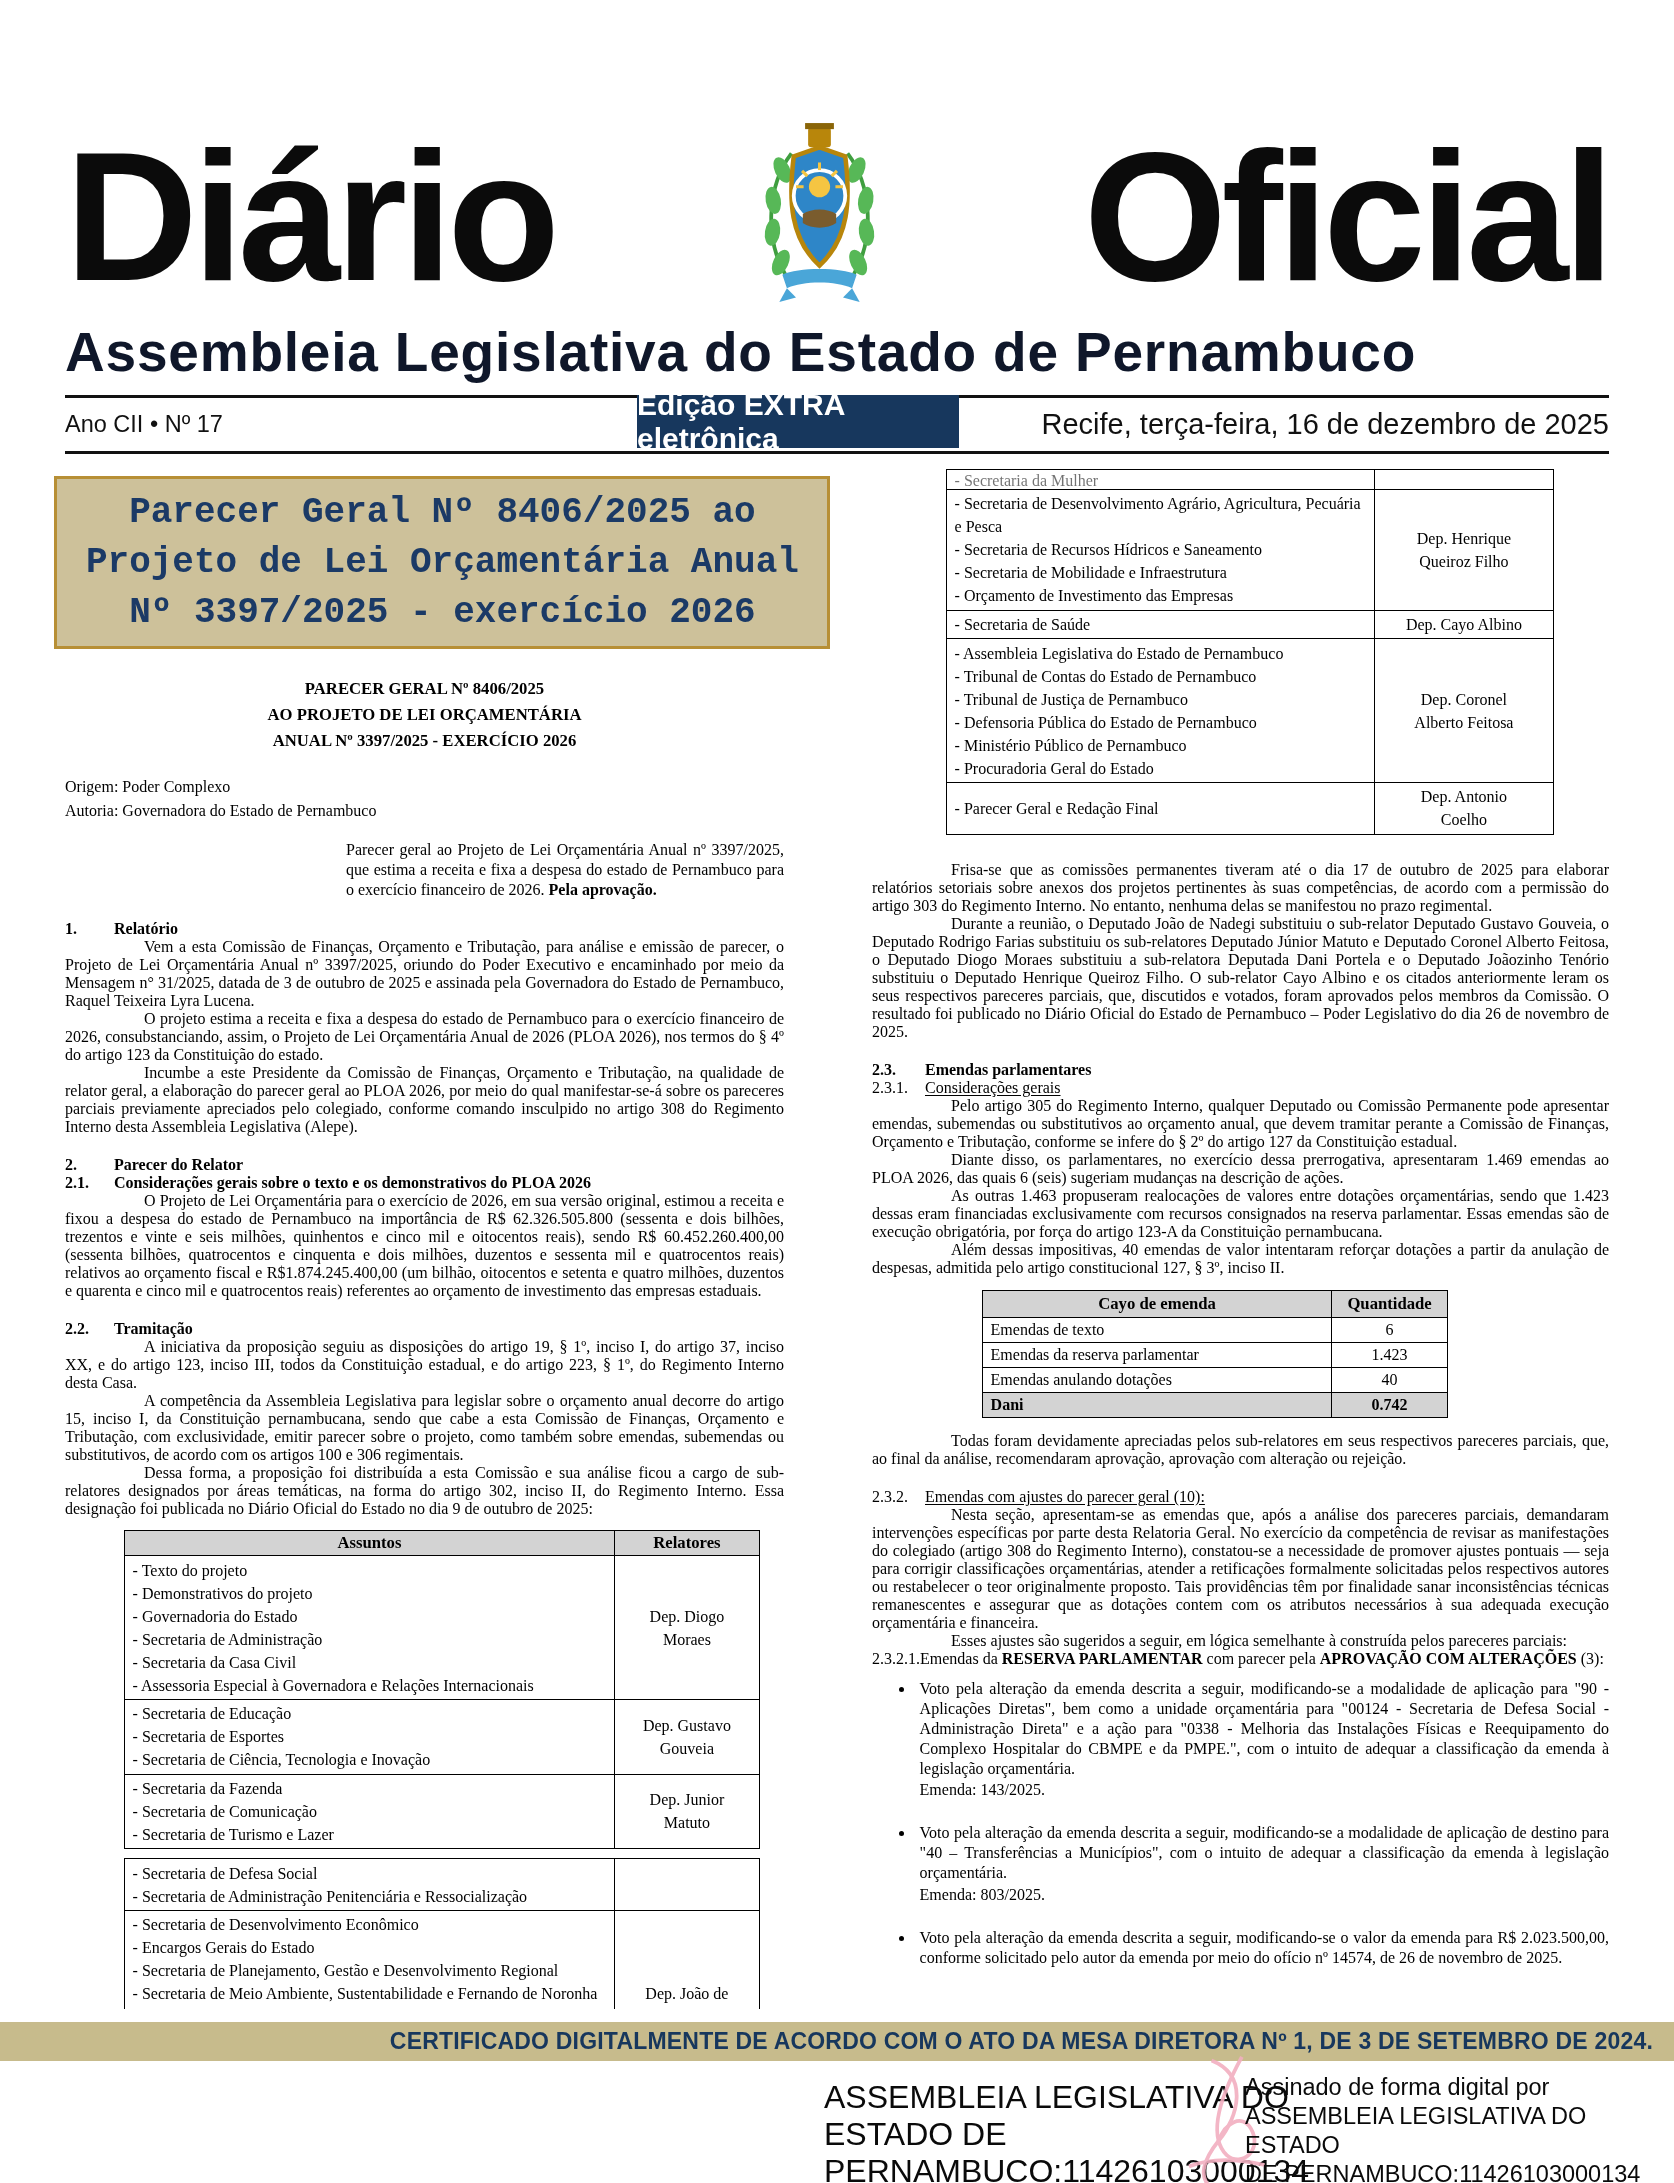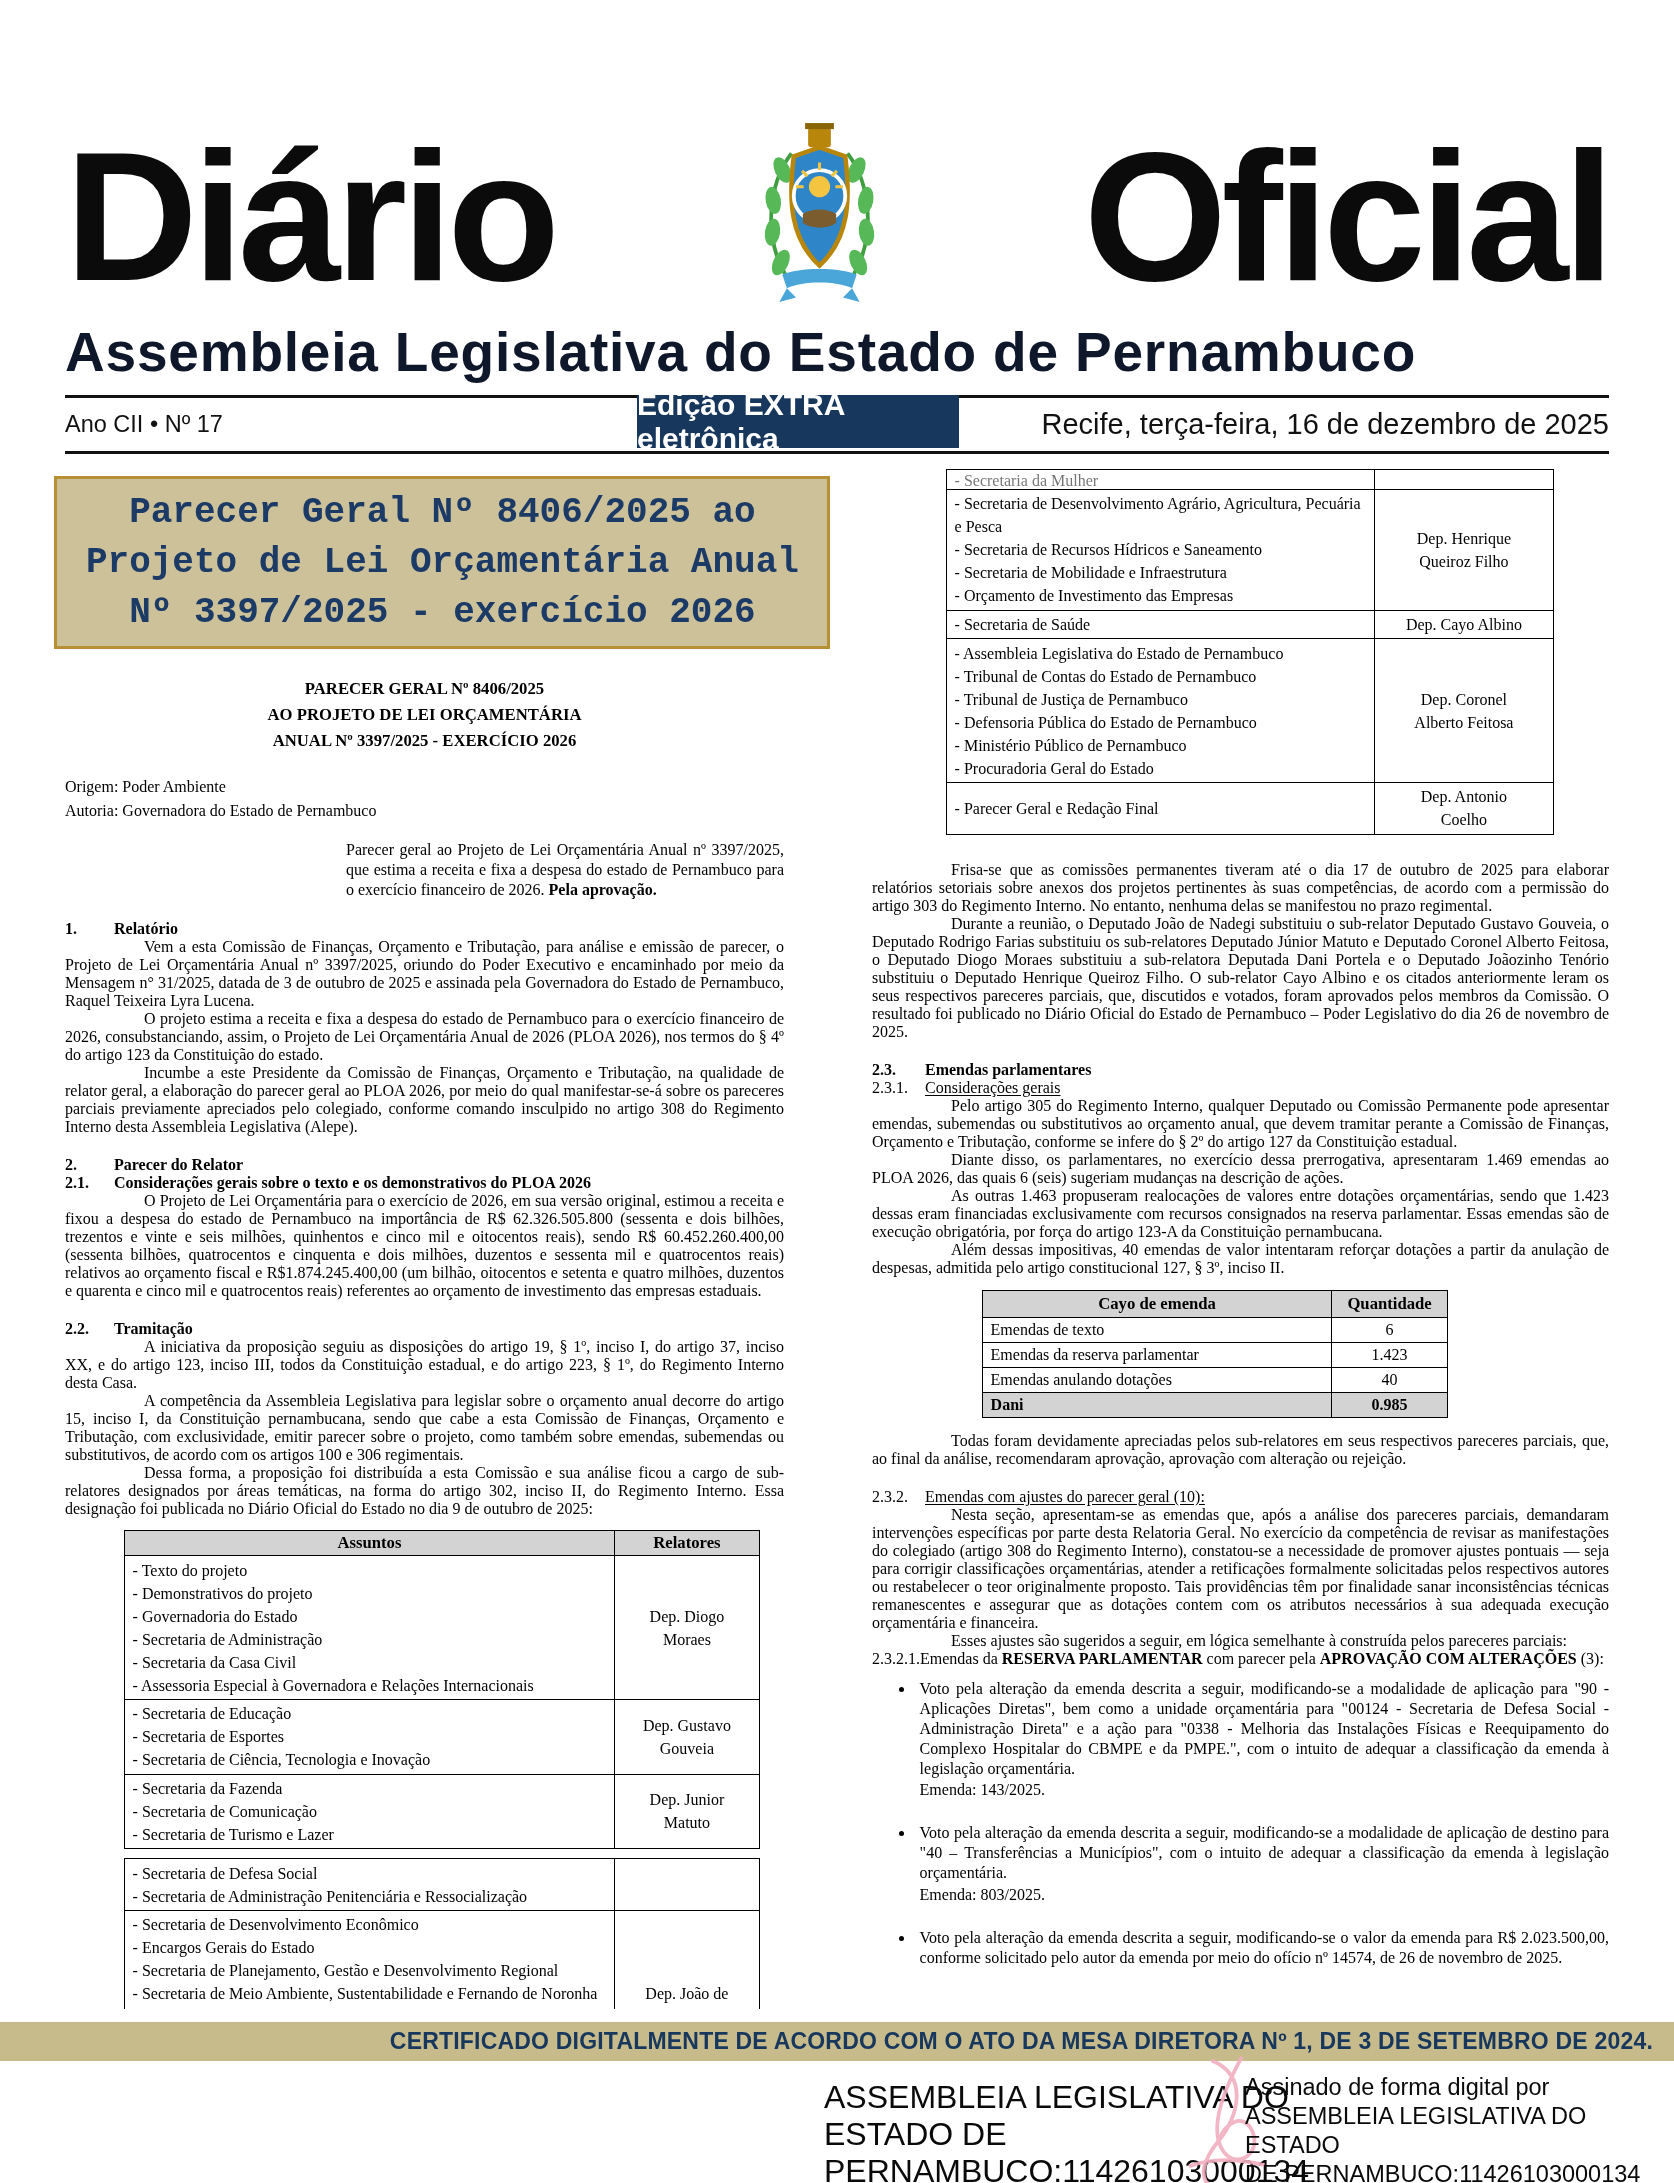--- a/index.html
+++ b/index.html
@@ -133,21 +133,21 @@
     <section class="col col-left">
       <div class="feature-box">Parecer Geral Nº 8406/2025 ao
 Projeto de Lei Orçamentária Anual
 Nº 3397/2025 - exercício 2026</div>
 
       <div class="doc-title">PARECER GERAL Nº 8406/2025
 AO PROJETO DE LEI ORÇAMENTÁRIA
 ANUAL Nº 3397/2025 - EXERCÍCIO 2026</div>
 
       <div class="meta">
-        <div>Origem: Poder Ambiente</div>
+        <div>Origem: Poder Complexo</div>
         <div>Autoria: Governadora do Estado de Pernambuco</div>
       </div>
 
       <p class="ementa"><span>Parecer geral ao Projeto de Lei Orçamentária Anual nº 3397/2025, que estima a receita e fixa a despesa do estado de Pernambuco para o exercício financeiro de 2026. </span><span class="bold">Pela aprovação.</span></p>
 
       <p class="h bold mt26"><span class="num">1.</span><span>Relatório</span></p>
       <p class="p">Vem a esta Comissão de Finanças, Orçamento e Tributação, para análise e emissão de parecer, o Projeto de Lei Orçamentária Anual nº 3397/2025, oriundo do Poder Executivo e encaminhado por meio da Mensagem n° 31/2025, datada de 3 de outubro de 2025 e assinada pela Governadora do Estado de Pernambuco, Raquel Teixeira Lyra Lucena.</p>
       <p class="p">O projeto estima a receita e fixa a despesa do estado de Pernambuco para o exercício financeiro de 2026, consubstanciando, assim, o Projeto de Lei Orçamentária Anual de 2026 (PLOA 2026), nos termos do § 4º do artigo 123 da Constituição do estado.</p>
       <p class="p">Incumbe a este Presidente da Comissão de Finanças, Orçamento e Tributação, na qualidade de relator geral, a elaboração do parecer geral ao PLOA 2026, por meio do qual manifestar-se-á sobre os pareceres parciais previamente apreciados pelo colegiado, conforme comando insculpido no artigo 308 do Regimento Interno desta Assembleia Legislativa (Alepe).</p>
 
@@ -277,21 +277,21 @@
         <tr>
           <td class="tipo">Emendas da reserva parlamentar</td>
           <td class="qty">1.423</td>
         </tr>
         <tr>
           <td class="tipo">Emendas anulando dotações</td>
           <td class="qty">40</td>
         </tr>
         <tr class="total">
           <td class="tipo">Dani</td>
-          <td class="qty">0.985</td>
+          <td class="qty">0.742</td>
         </tr>
       </tbody>
         </table>
 
       <p class="p mt18">Todas foram devidamente apreciadas pelos sub-relatores em seus respectivos pareceres parciais, que, ao final da análise, recomendaram aprovação, aprovação com alteração ou rejeição.</p>
 
       <p class="h mt26"><span class="numw">2.3.2.</span><span class="ul">Emendas com ajustes do parecer geral (10):</span></p>
       <p class="p">Nesta seção, apresentam-se as emendas que, após a análise dos pareceres parciais, demandaram intervenções específicas por parte desta Relatoria Geral. No exercício da competência de revisar as manifestações do colegiado (artigo 308 do Regimento Interno), constatou-se a necessidade de promover ajustes pontuais — seja para corrigir classificações orçamentárias, atender a retificações formalmente solicitadas pelos respectivos autores ou restabelecer o teor originalmente proposto. Tais providências têm por finalidade sanar inconsistências técnicas remanescentes e assegurar que as dotações contem com os atributos necessários à sua adequada execução orçamentária e financeira.</p>
       <p class="p">Esses ajustes são sugeridos a seguir, em lógica semelhante à construída pelos pareceres parciais:</p>
 

